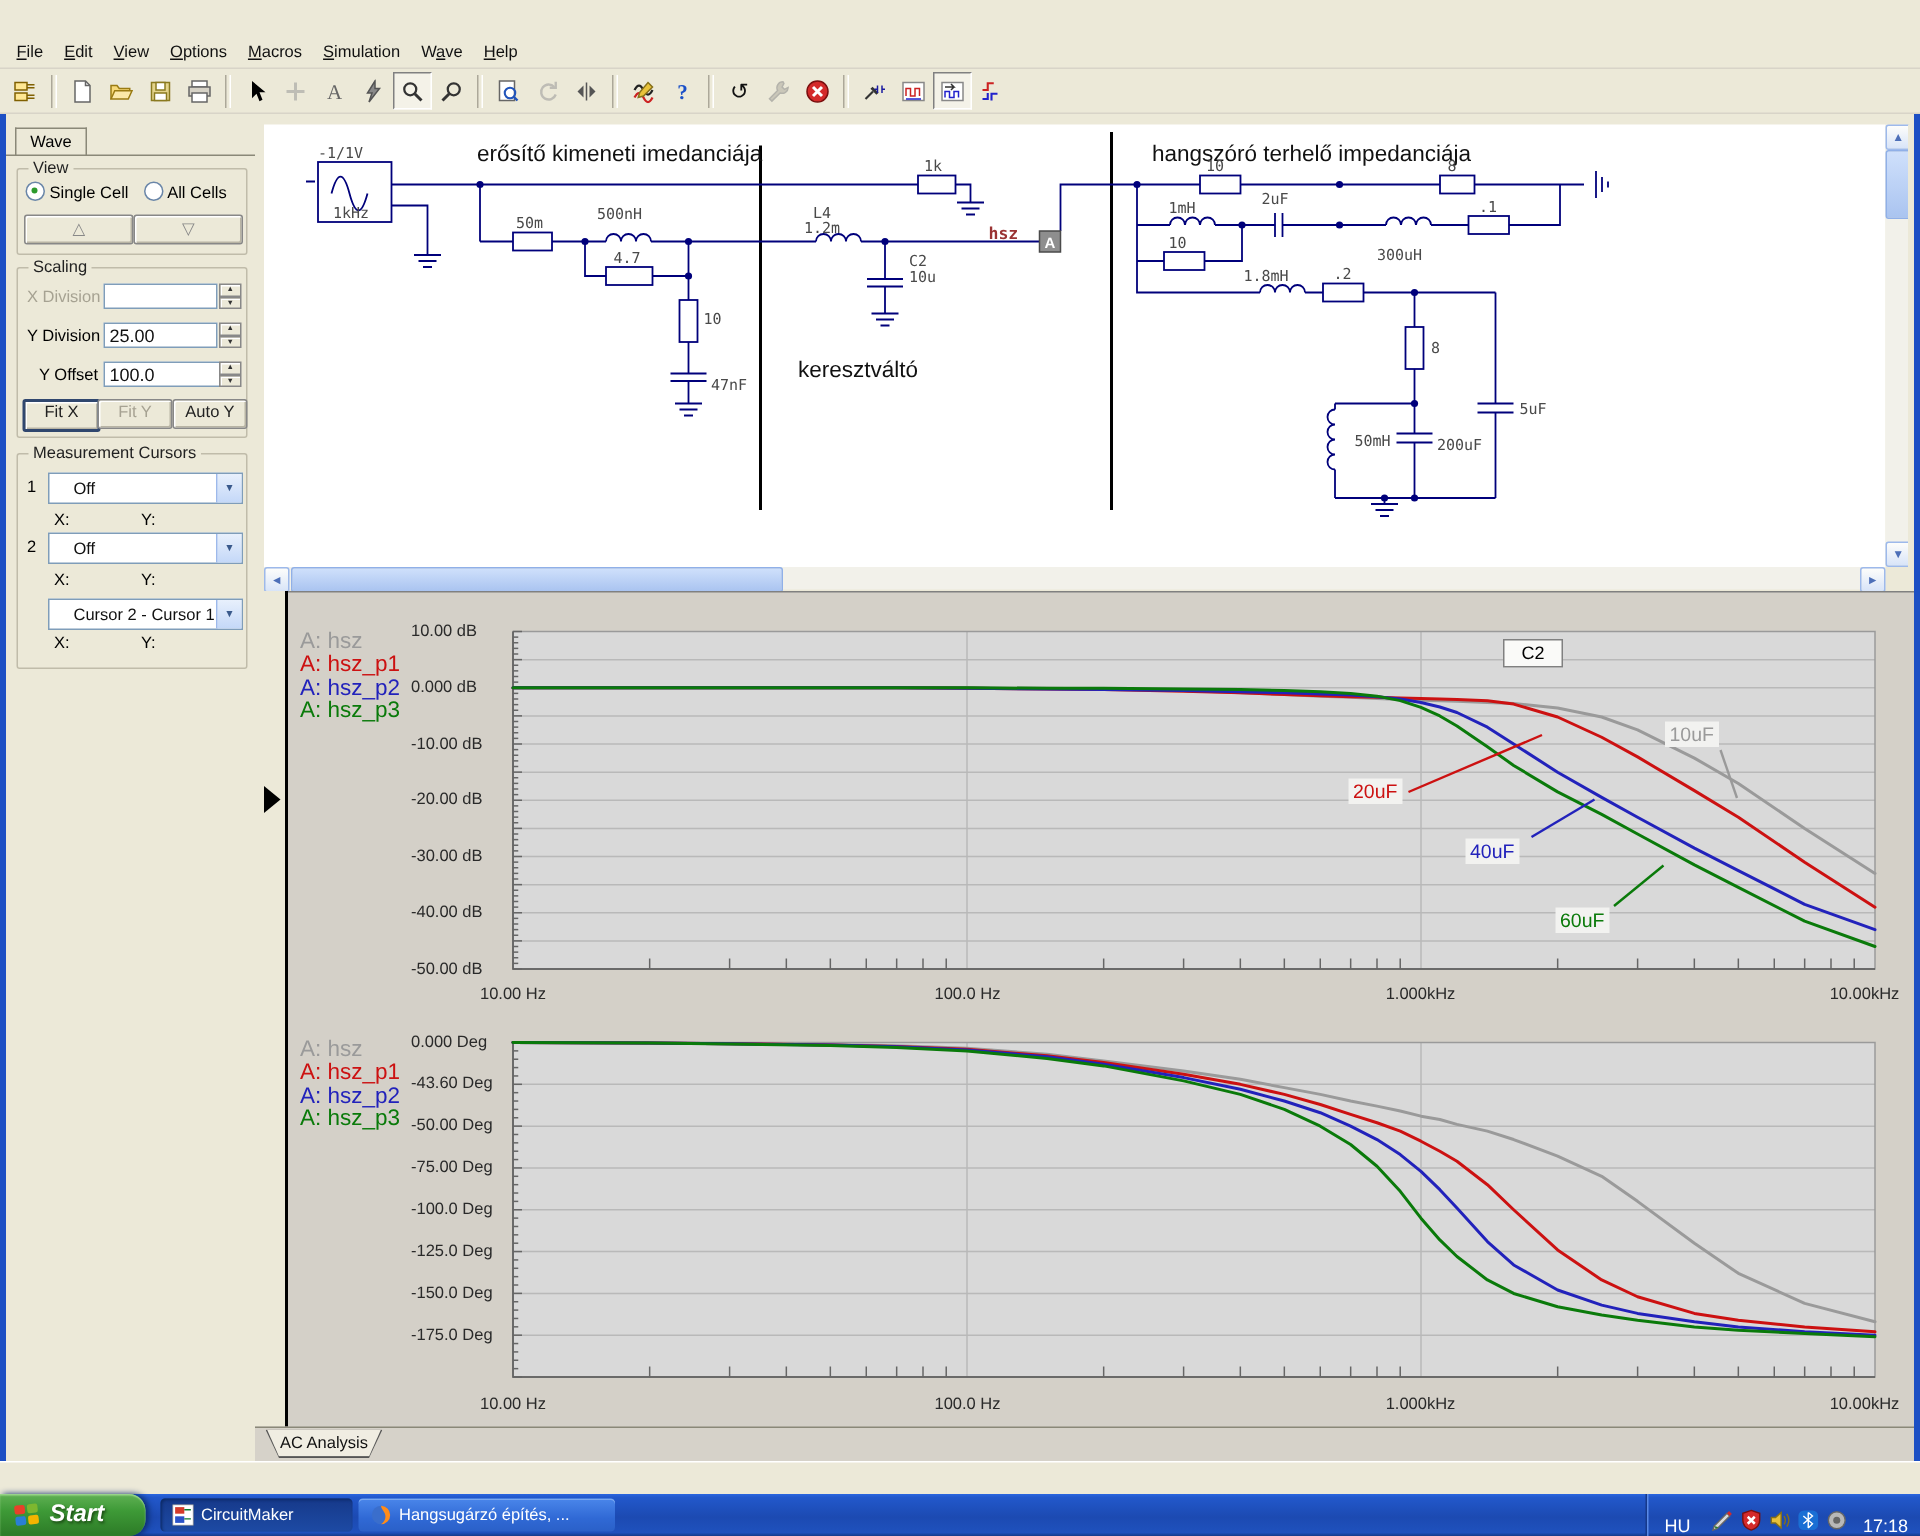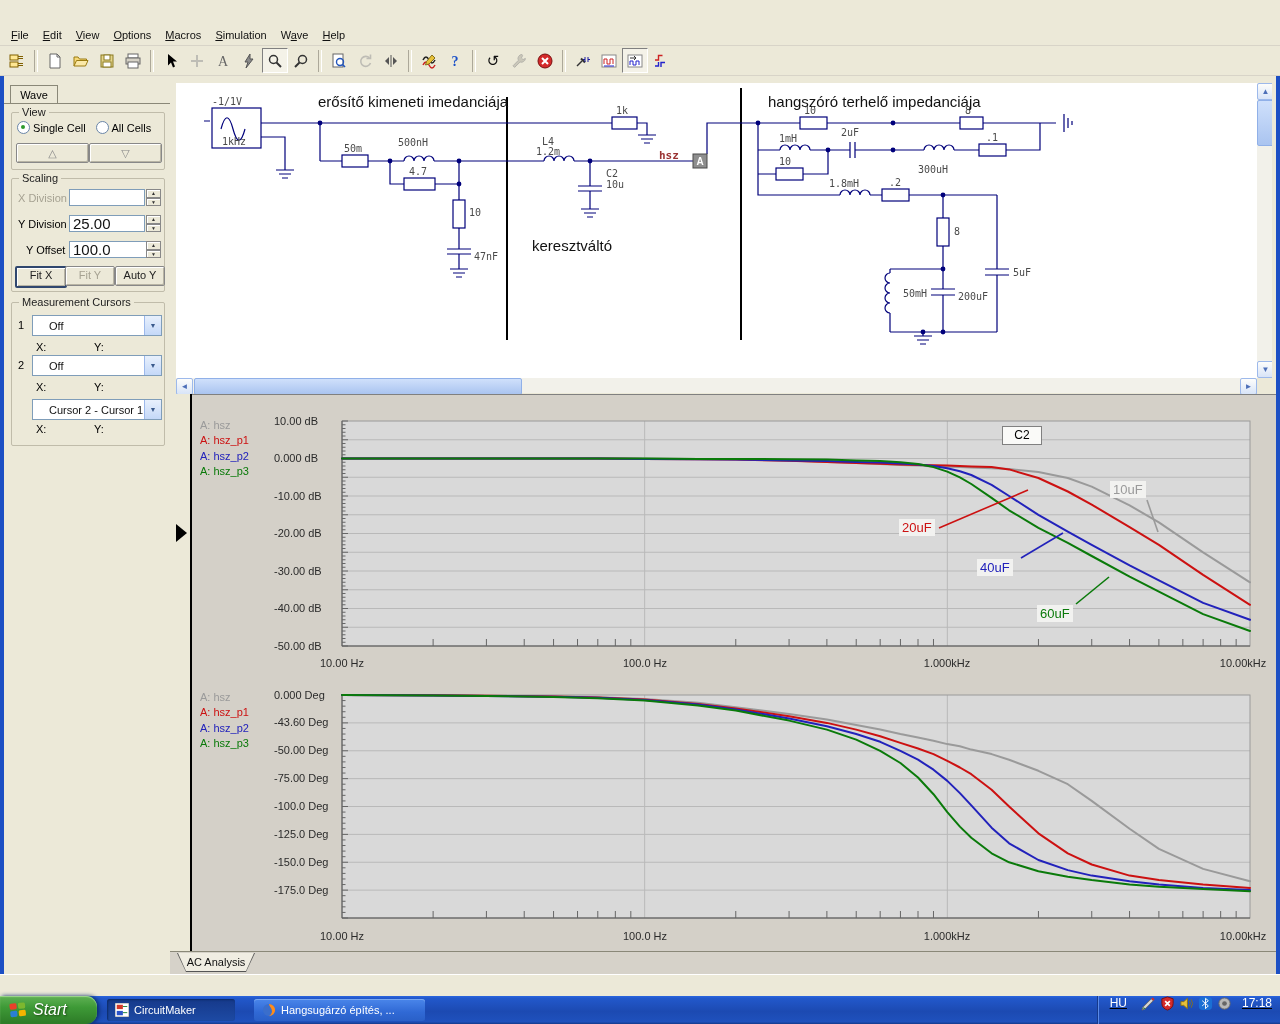--- a/index.html
+++ b/index.html
@@ -35,21 +35,21 @@
   #tabline{left:0px;top:27px;width:166px;height:1px;background:#8a8878;}
   .groupbox{position:absolute;border:1px solid #c0bcaa;border-radius:2px;}
   .group-title{position:absolute;top:-7px;left:7px;background:#ece9d8;padding:0 3px;color:#222;}
   .radio{width:11px;height:11px;border-radius:50%;border:1px solid #6a86a8;background:#fff;display:inline-block;vertical-align:-2px;position:relative;}
   .radio.sel::after{content:"";position:absolute;left:2.5px;top:2.5px;width:4px;height:4px;border-radius:50%;background:#2d9a2d;}
   .xp-btn{position:absolute;background:#ece9d8;border:1px solid #888;border-radius:2px;text-align:center;color:#222;
     box-shadow:inset 1px 1px 0 #fff, inset -1px -1px 0 #b8b4a4;}
   .xp-btn.default{border:2px solid #30476e;}
   .xp-btn.disabled{color:#a6a292;}
   .xp-input{position:absolute;border:1px solid #7f9db9;background:#fff;font-family:"Liberation Sans",sans-serif;
-    font-size:15px;padding:1px 3px;box-sizing:border-box;color:#111;}
+    font-size:12px;padding:1px 3px;box-sizing:border-box;color:#111;}
   .xp-input:disabled{color:#999;background:#fff;}
   .spinner{position:absolute;width:15px;display:flex;flex-direction:column;}
   .spin-b{flex:1;border:1px solid #888;background:#ece9d8;font-size:5px;line-height:6px;text-align:center;color:#333;
     box-shadow:inset 1px 1px 0 #fff;}
   .combo{position:absolute;border:1px solid #7f9db9;background:#fff;display:flex;align-items:center;}
   .combo .val{flex:1;padding-left:16px;color:#111;overflow:hidden;white-space:nowrap;}
   .combo .drop{width:16px;align-self:stretch;background:linear-gradient(180deg,#e8f0fc,#c4d8f8);border-left:1px solid #9db9eb;
     display:flex;align-items:center;justify-content:center;color:#3a5a8c;font-size:7px;}
   .gray-lab{color:#a6a292;}
 
@@ -66,46 +66,46 @@
   .sb-thumb{position:absolute;background:linear-gradient(180deg,#cfe0fb,#aac4f0);border:1px solid #90b0e8;border-radius:2px;}
 
   
   #wavepanel{left:170px;top:394px;width:1106px;height:558px;background:#d4d0c8;border-top:1px solid #808080;}
   #wave-leftcol{left:170px;top:394px;width:22px;height:558px;background:#ece9d8;}
   #wave-divider{left:190px;top:394px;width:2px;height:558px;background:#000;}
   #splitter-arrow{left:176px;top:524px;width:0;height:0;border-left:11px solid #000;border-top:9px solid transparent;border-bottom:9px solid transparent;}
   .axis-lab{position:absolute;color:#2a2a2a;font-size:11px;white-space:nowrap;}
   .yt{width:62px;text-align:left;}
   .xt{transform:translateX(-50%);}
-  .legend-item{position:absolute;left:200px;font-size:11px;white-space:nowrap;}
+  .legend-item{position:absolute;left:200px;font-size:15px;white-space:nowrap;}
   .ann{position:absolute;font-size:13px;background:#f2f2f0;padding:0 3px;line-height:17px;white-space:nowrap;}
   .ann.boxed{background:#fafaf8;border:1px solid #808080;text-align:center;font-size:12px;color:#111;}
 
   
   #tabstrip{left:170px;top:951px;width:1106px;height:23px;background:#d6d2c9;border-top:1px solid #8a8878;}
   #ac-tab-outer{position:absolute;left:7px;top:1px;width:78px;height:19px;background:#555;
      clip-path:polygon(0 0,100% 0,calc(100% - 9px) 100%,9px 100%);}
   #ac-tab{position:absolute;left:8px;top:1px;width:76px;height:18px;background:#f0ede2;
      clip-path:polygon(0 0,100% 0,calc(100% - 8px) 100%,8px 100%);text-align:center;line-height:18px;color:#111;}
   #statusstrip{left:0px;top:974px;width:1280px;height:22px;background:#ece9d8;border-top:1px solid #fff;}
 
   
   .frame{background:#1c4fc4;}
 
   
   #taskbar{left:0;top:996px;width:1280px;height:28px;
     background:linear-gradient(180deg,#2a66e0 0%,#2258cb 8%,#1c4ab2 55%,#1f51bd 92%,#143a8a 100%);display:flex;align-items:center;}
   #startbtn{height:28px;width:97px;border-radius:0 11px 11px 0;display:flex;align-items:center;gap:5px;padding-left:8px;box-sizing:border-box;
     background:linear-gradient(180deg,#60b154 0%,#3e9a37 40%,#2e7d28 95%);box-shadow:inset 0 1px 1px #9fd88f, 2px 0 4px #0a2a6a;}
-  #startbtn span{color:#fff;font-size:16px;font-weight:normal;font-style:italic;text-shadow:1px 1px 2px #1a4a12;}
+  #startbtn span{color:#fff;font-size:16px;font-weight:bold;font-style:italic;text-shadow:1px 1px 2px #1a4a12;}
   .taskbtn{height:22px;margin-left:10px;border-radius:3px;display:flex;align-items:center;gap:5px;padding:0 8px;color:#fff;font-size:11px;white-space:nowrap;}
   .taskbtn.active{background:linear-gradient(180deg,#16398a,#1d4aa4);box-shadow:inset 1px 1px 2px #0c2a66;width:112px;}
   .taskbtn.inactive{background:linear-gradient(180deg,#4a86ea,#3069d5 60%,#2a60c8);box-shadow:inset 0 1px 0 #7aa8f0;width:155px;}
-  #traybar{position:absolute;right:0;top:0;height:28px;display:flex;align-items:flex-start;
-    border-left:1px solid #16398a;box-shadow:inset 1px 0 0 #5a8ae8;padding:0 8px 0 12px;text-decoration:underline;}
+  #traybar{position:absolute;right:0;top:0;height:28px;display:flex;align-items:flex-end;
+    border-left:1px solid #16398a;box-shadow:inset 1px 0 0 #5a8ae8;padding:0 8px 0 12px;}
   #lang{color:#fff;font-size:12px;margin-right:14px;}
   #trayicons{display:flex;gap:4px;align-items:center;margin-right:10px;}
   #clock{color:#fff;font-size:12px;}
 </style>
 </head>
 <body>
 
 <div id="screen">
 
   <div class="abs frame" style="left:0;top:24px;width:4px;height:972px"></div>
@@ -715,21 +715,21 @@
     </div>
     <div class="taskbtn active">
       <svg width="14" height="14" viewBox="0 0 16 16">
         <rect x="0" y="0" width="16" height="16" fill="#fff" stroke="#888"></rect>
         <rect x="2" y="2" width="7" height="5" fill="#d43a2a"></rect>
         <rect x="2" y="9" width="7" height="5" fill="#2a52c8"></rect>
         <path d="M9,4 h5 M9,11 h5" stroke="#0a7a2a" fill="none"></path>
       </svg>
       <span>CircuitMaker</span>
     </div>
-    <div class="taskbtn inactive" style="margin-left:19px">
+    <div class="taskbtn inactive" style="margin-left:4px">
       <svg width="14" height="14" viewBox="0 0 16 16">
         <circle cx="8" cy="8" r="7" fill="#3a6ecc"></circle>
         <path d="M8,1 a7,7 0 0 1 7,7 a7,7 0 0 1 -7,7 c3,-2 4,-5 3,-8 c-1,-2.5 -3,-4 -3,-6" fill="#ff8c1a"></path>
       </svg>
       <span>Hangsugárzó építés, ...</span>
     </div>
     <div id="traybar">
       <span id="lang">HU</span>
       <div id="trayicons">
           <span><svg width="15" height="15" viewBox="0 0 16 16">

